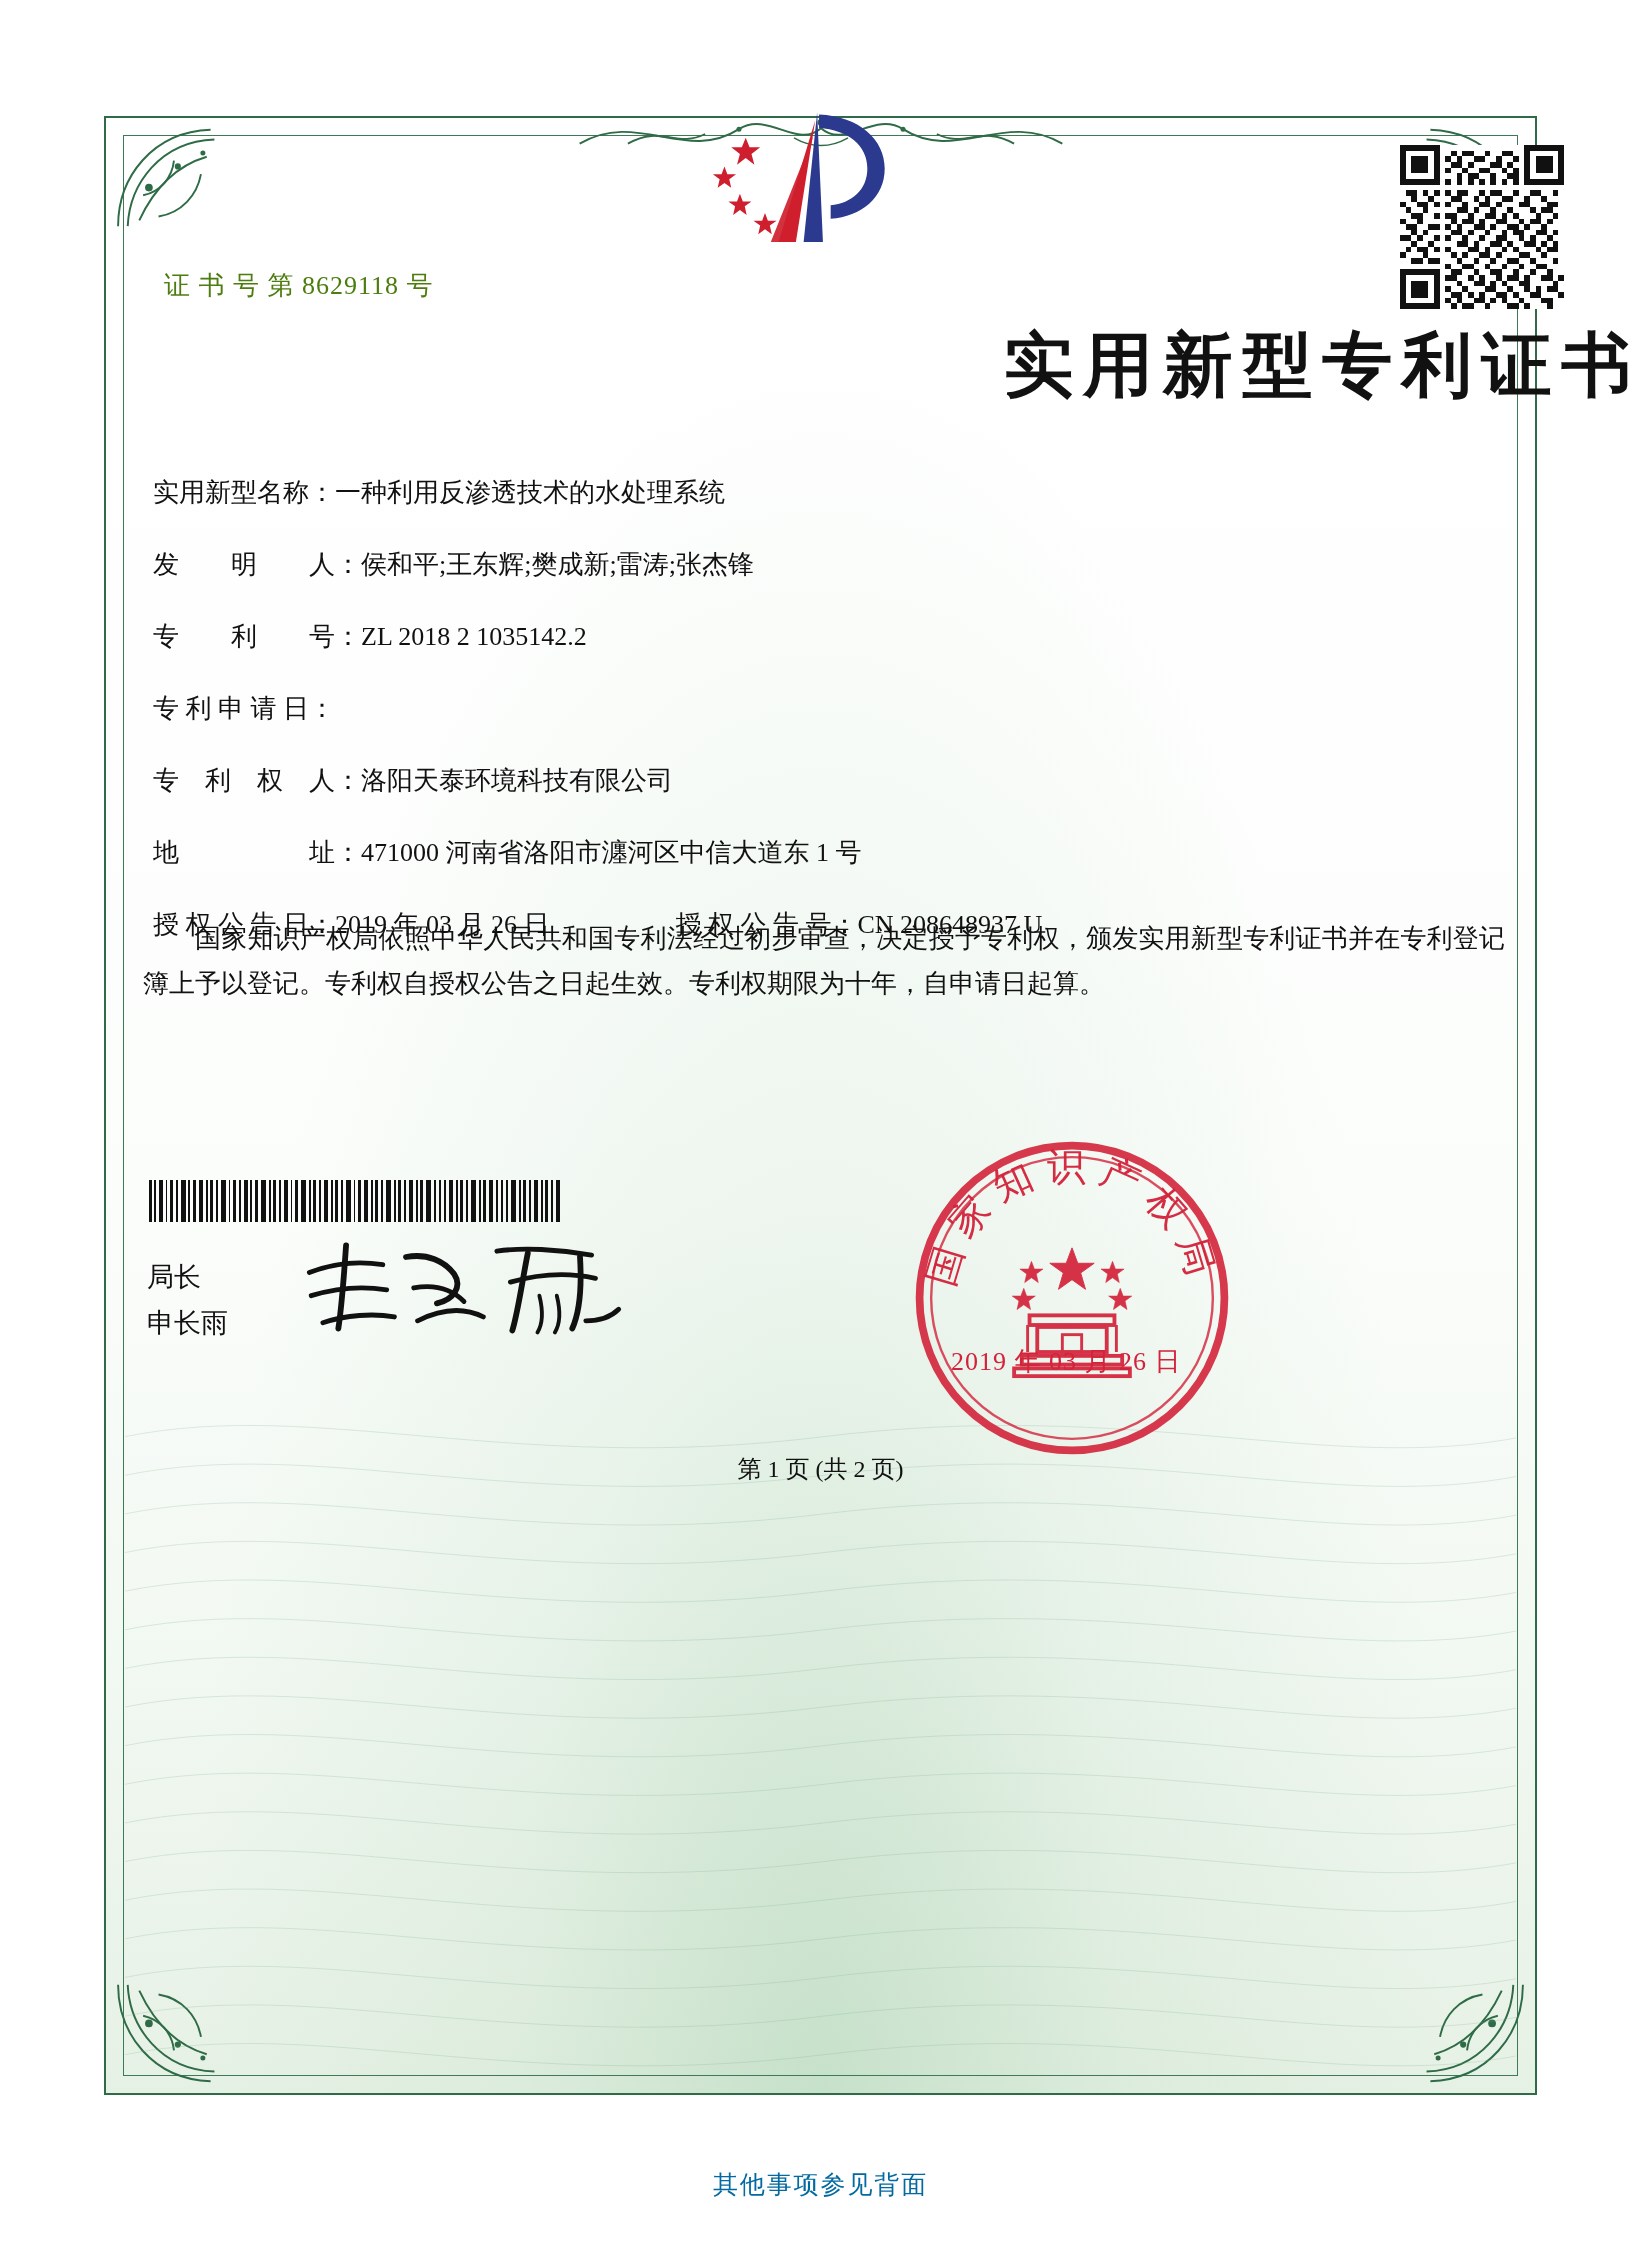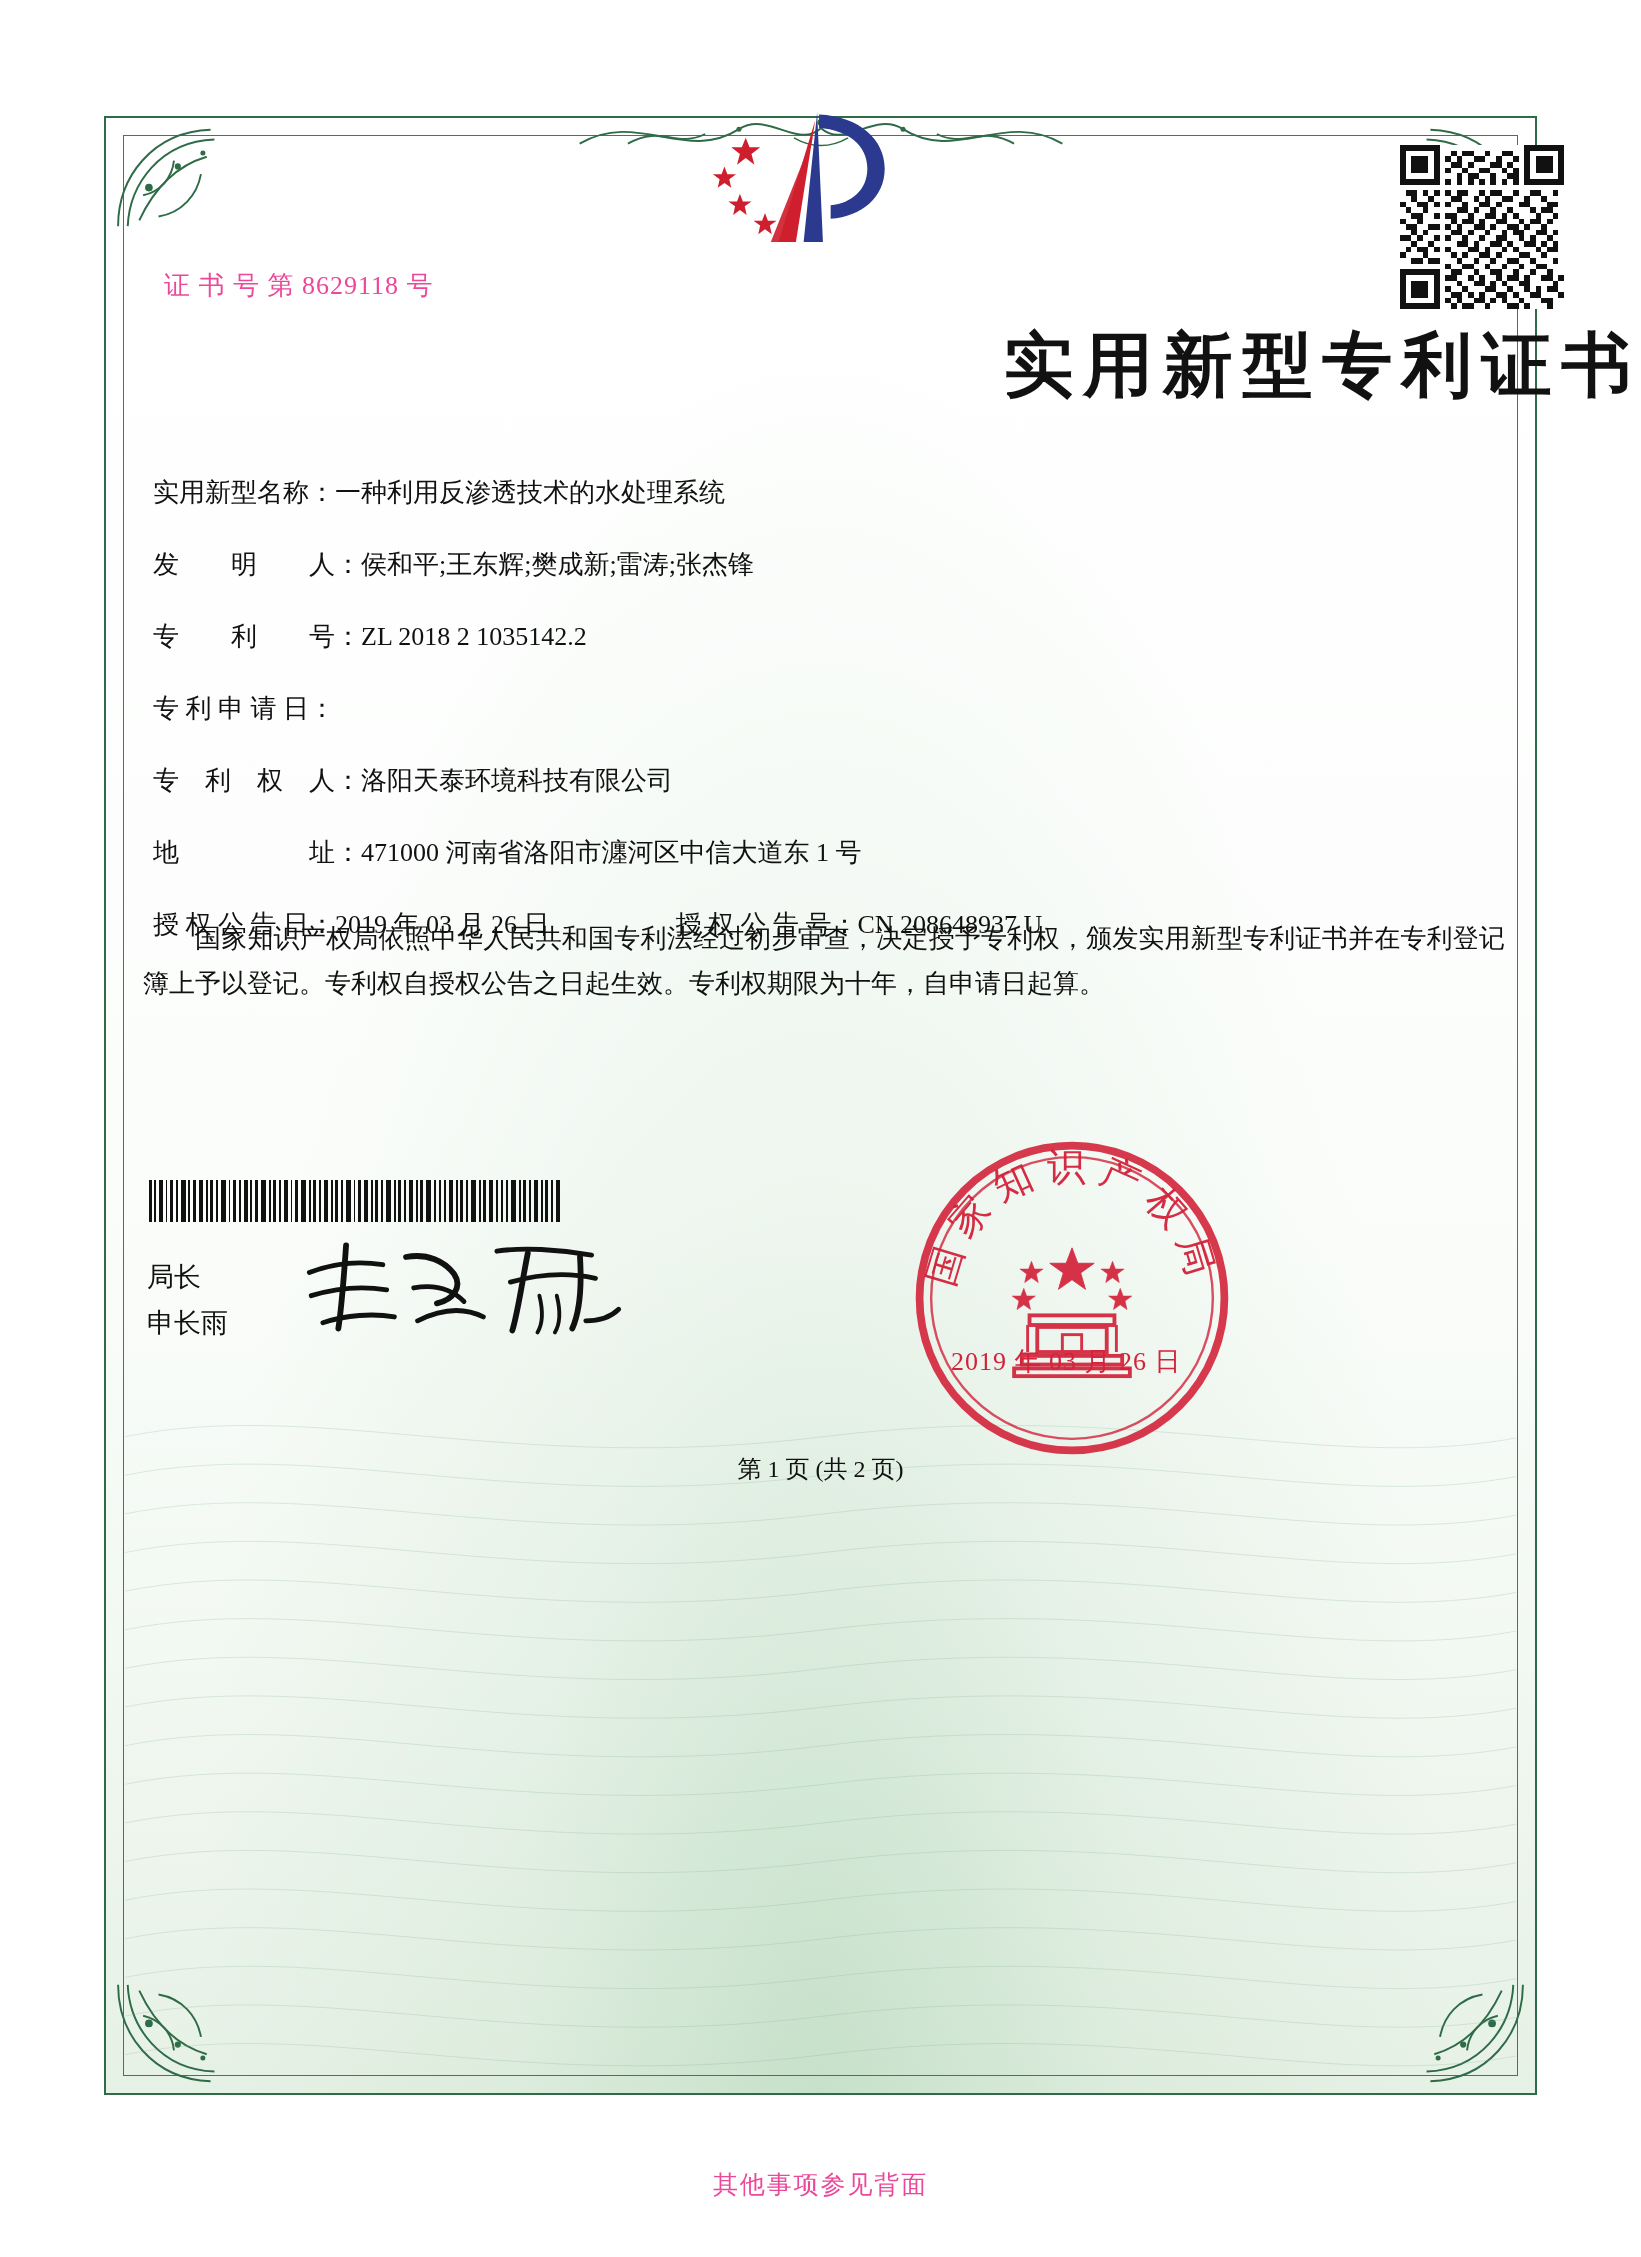--- a/index.html
+++ b/index.html
@@ -85,21 +85,21 @@
     pointer-events: none;
   }
 
   
   .cert-number {
     position: absolute;
     left: 68px;
     top: 154px;
     font-size: 26px;
     letter-spacing: 1px;
-    color: #ec4899;
+    color: #4d7c0f;
     font-family: "Liberation Serif", serif;
   }
 
   .emblem {
     position: absolute;
     left: 50%;
     transform: translateX(-50%);
     top: 97px;
     width: 251px;
     height: 174px;
@@ -220,21 +220,21 @@
     text-align: center;
     font-size: 24px;
     color: #111;
   }
   .back-note {
     position: absolute;
     left: 0; right: 0;
     top: 2168px;
     text-align: center;
     font-size: 25px;
-    color: #ec4899;
+    color: #0369a1;
     letter-spacing: 1.9px;
   }
 </style>
 </head>
 <body>
 
 <div id="certificate-page">
 
   <div class="frame-outer">
     <div class="frame-inner"></div>

